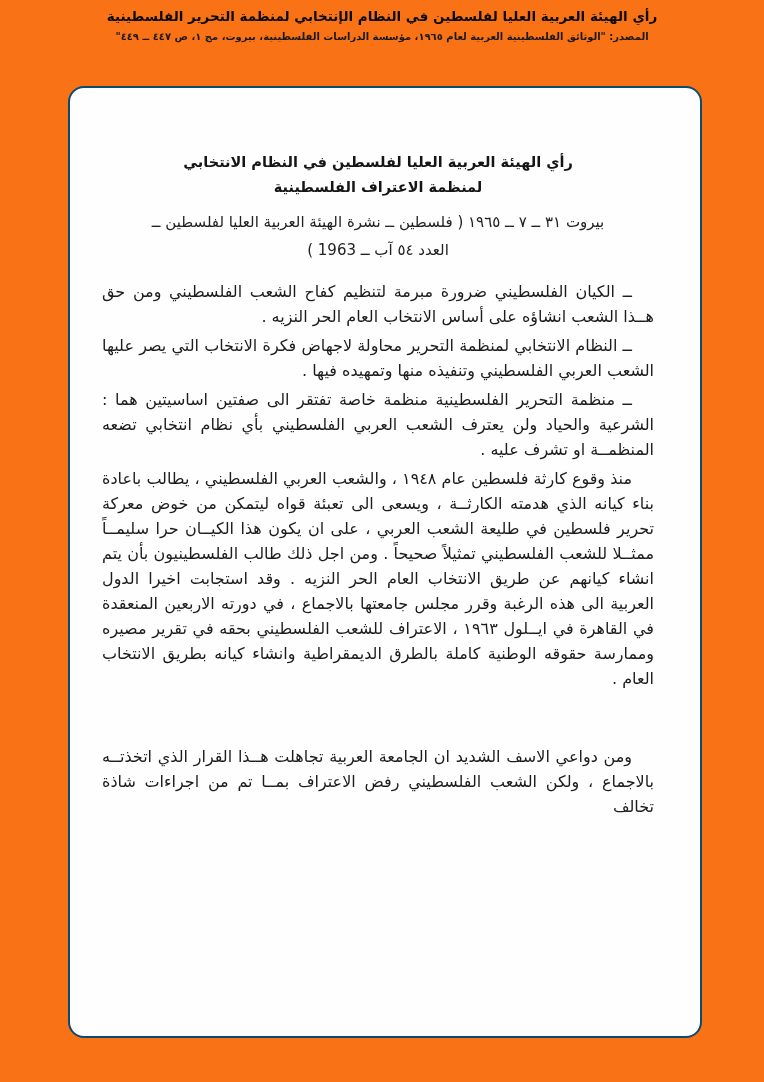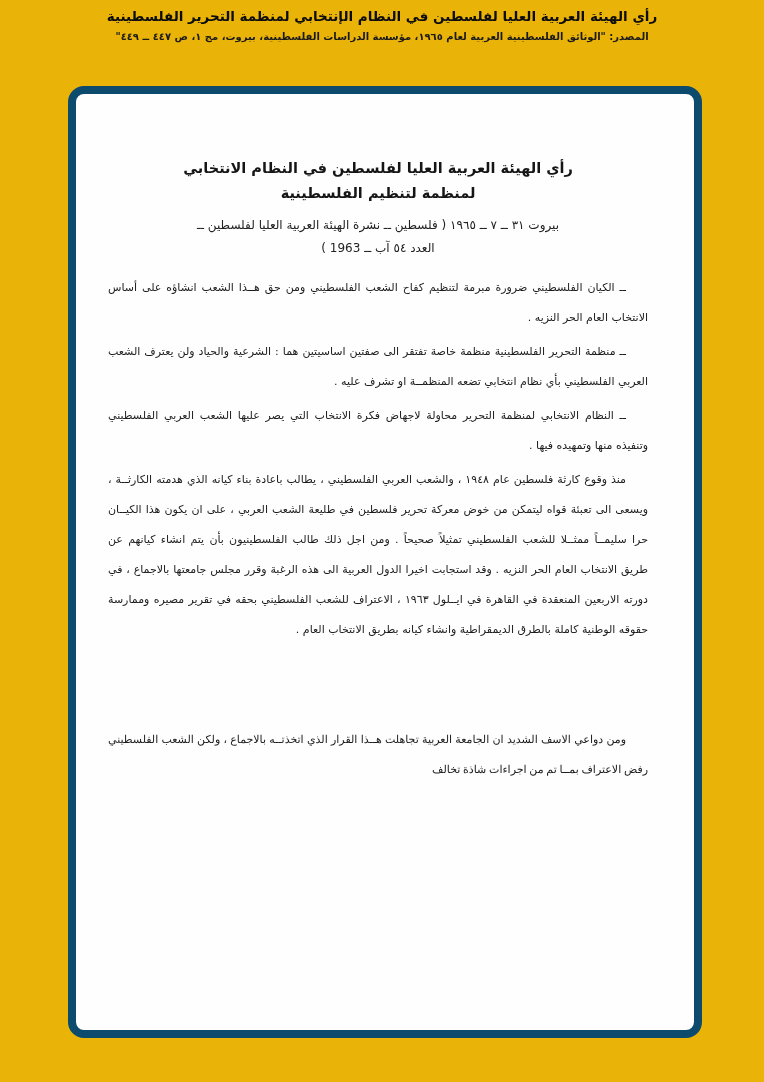--- a/index.html
+++ b/index.html
@@ -5,21 +5,21 @@
   html, body {
     margin: 0;
     padding: 0;
     background: #ffffff;
     font-family: "DejaVu Sans", sans-serif;
   }
   .page {
     position: relative;
     width: 764px;
     height: 1082px;
-    background: #eab308;
+    background: #f97316;
     overflow: hidden;
   }
   .top-header {
     position: absolute;
     top: 8px;
     left: 0;
     right: 0;
     text-align: center;
     direction: rtl;
     font-weight: bold;
@@ -37,21 +37,21 @@
     font-weight: bold;
     font-size: 10px;
     color: #1a1a1a;
   }
   .frame {
     position: absolute;
     left: 68px;
     top: 86px;
     width: 634px;
     height: 952px;
-    border: 8px solid #0c4a6e;
+    border: 2px solid #0c4a6e;
     border-radius: 16px;
     background: #fefefe;
     box-sizing: border-box;
   }
   .doc {
     position: absolute;
     top: 62px;
     right: 46px;
     left: 32px;
     direction: rtl;
@@ -59,67 +59,66 @@
   }
   .doc-title {
     text-align: center;
     font-weight: bold;
     font-size: 14.5px;
     line-height: 1.75;
     color: #151515;
   }
   .dateline {
     text-align: center;
-    font-size: 12px;
+    font-size: 15px;
     line-height: 1.9;
     margin-top: 7px;
     color: #222222;
   }
   .body-text {
     margin-top: 14px;
   }
   .body-text p {
-    font-size: 11px;
-    line-height: 30px;
+    font-size: 16px;
+    line-height: 25px;
     text-align: justify;
     margin: 0 0 4px 0;
     text-indent: 22px;
     color: #1c1c1c;
   }
   .body-text p.closing {
-    margin-top: 79px;
-    font-family: Liberation Serif, serif;
+    margin-top: 53px;
   }
 </style>
 </head>
 <body>
 
 <div class="page">
 
   <div class="top-header">رأي الهيئة العربية العليا لفلسطين في النظام الإنتخابي لمنظمة التحرير الفلسطينية</div>
 
   <div class="source-line">المصدر: "الوثائق الفلسطينية العربية لعام ١٩٦٥، مؤسسة الدراسات الفلسطينية، بيروت، مج ١، ص ٤٤٧ ــ ٤٤٩"</div>
 
   <div class="frame">
     <div class="doc">
 
       <div class="doc-title">
         <div>رأي الهيئة العربية العليا لفلسطين في النظام الانتخابي</div>
-        <div>لمنظمة لتنظيم الفلسطينية</div>
+        <div>لمنظمة الاعتراف الفلسطينية</div>
       </div>
 
       <div class="dateline">
         <div>بيروت ٣١ ــ ٧ ــ ١٩٦٥ ( فلسطين ــ نشرة الهيئة العربية العليا لفلسطين ــ</div>
         <div>العدد ٥٤ آب ــ 1963 )</div>
       </div>
 
       <div class="body-text">
         <p>ــ الكيان الفلسطيني ضرورة مبرمة لتنظيم كفاح الشعب الفلسطيني ومن حق هــذا الشعب انشاؤه على أساس الانتخاب العام الحر النزيه .</p>
+        <p>ــ النظام الانتخابي لمنظمة التحرير محاولة لاجهاض فكرة الانتخاب التي يصر عليها الشعب العربي الفلسطيني وتنفيذه منها وتمهيده فيها .</p>
         <p>ــ منظمة التحرير الفلسطينية منظمة خاصة تفتقر الى صفتين اساسيتين هما : الشرعية والحياد ولن يعترف الشعب العربي الفلسطيني بأي نظام انتخابي تضعه المنظمــة او تشرف عليه .</p>
-        <p>ــ النظام الانتخابي لمنظمة التحرير محاولة لاجهاض فكرة الانتخاب التي يصر عليها الشعب العربي الفلسطيني وتنفيذه منها وتمهيده فيها .</p>
         <p>منذ وقوع كارثة فلسطين عام ١٩٤٨ ، والشعب العربي الفلسطيني ، يطالب باعادة بناء كيانه الذي هدمته الكارثــة ، ويسعى الى تعبئة قواه ليتمكن من خوض معركة تحرير فلسطين في طليعة الشعب العربي ، على ان يكون هذا الكيــان حرا سليمــاً ممثــلا للشعب الفلسطيني تمثيلاً صحيحاً . ومن اجل ذلك طالب الفلسطينيون بأن يتم انشاء كيانهم عن طريق الانتخاب العام الحر النزيه . وقد استجابت اخيرا الدول العربية الى هذه الرغبة وقرر مجلس جامعتها بالاجماع ، في دورته الاربعين المنعقدة في القاهرة في ايــلول ١٩٦٣ ، الاعتراف للشعب الفلسطيني بحقه في تقرير مصيره وممارسة حقوقه الوطنية كاملة بالطرق الديمقراطية وانشاء كيانه بطريق الانتخاب العام .</p>
         <p class="closing">ومن دواعي الاسف الشديد ان الجامعة العربية تجاهلت هــذا القرار الذي اتخذتــه بالاجماع ، ولكن الشعب الفلسطيني رفض الاعتراف بمــا تم من اجراءات شاذة تخالف</p>
       </div>
 
     </div>
   </div>
 
 </div>
 
 </body></html>

